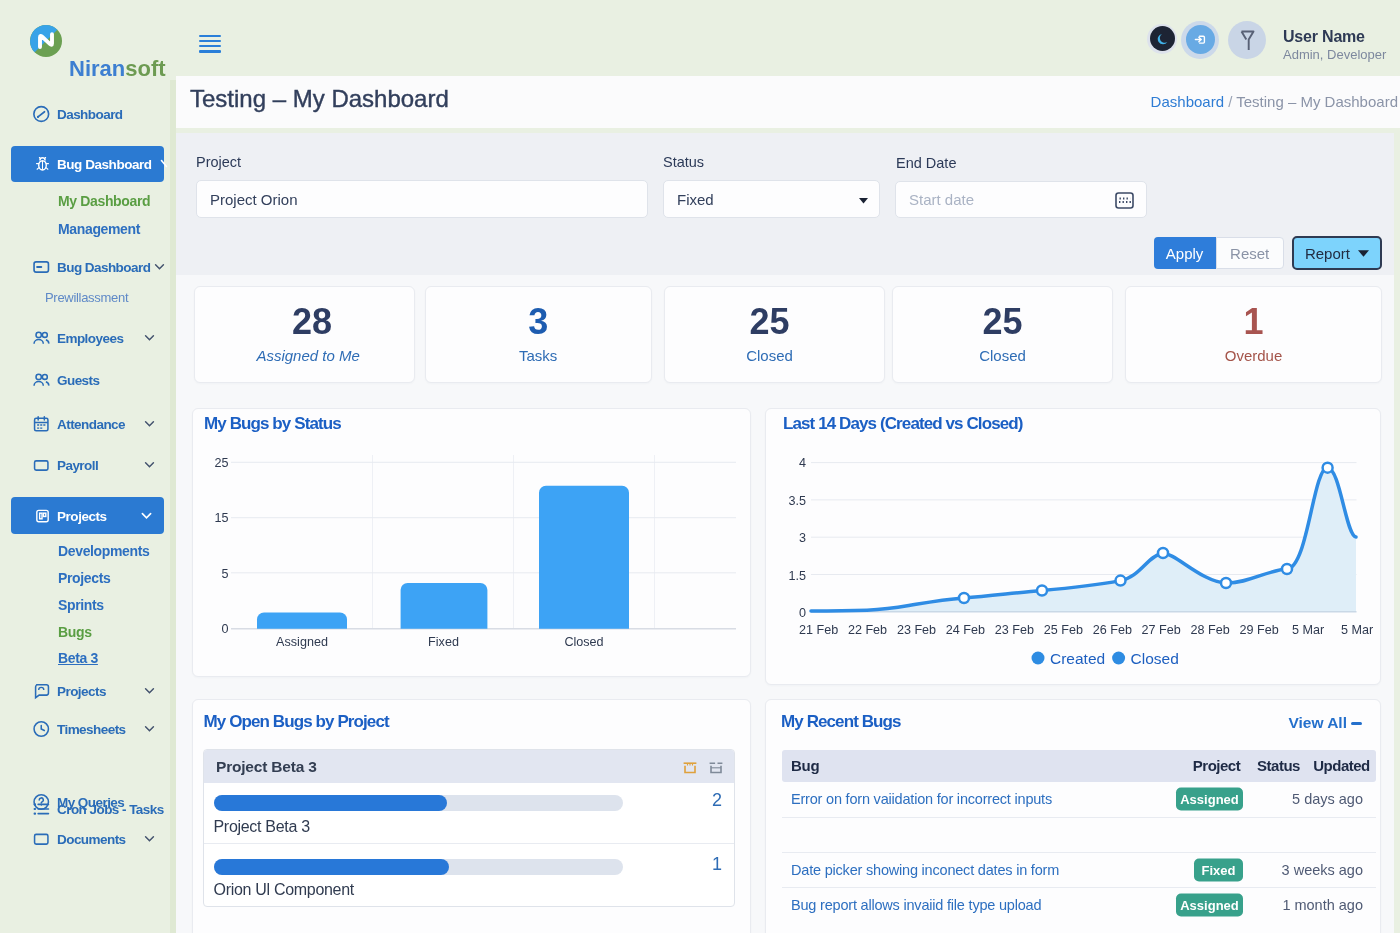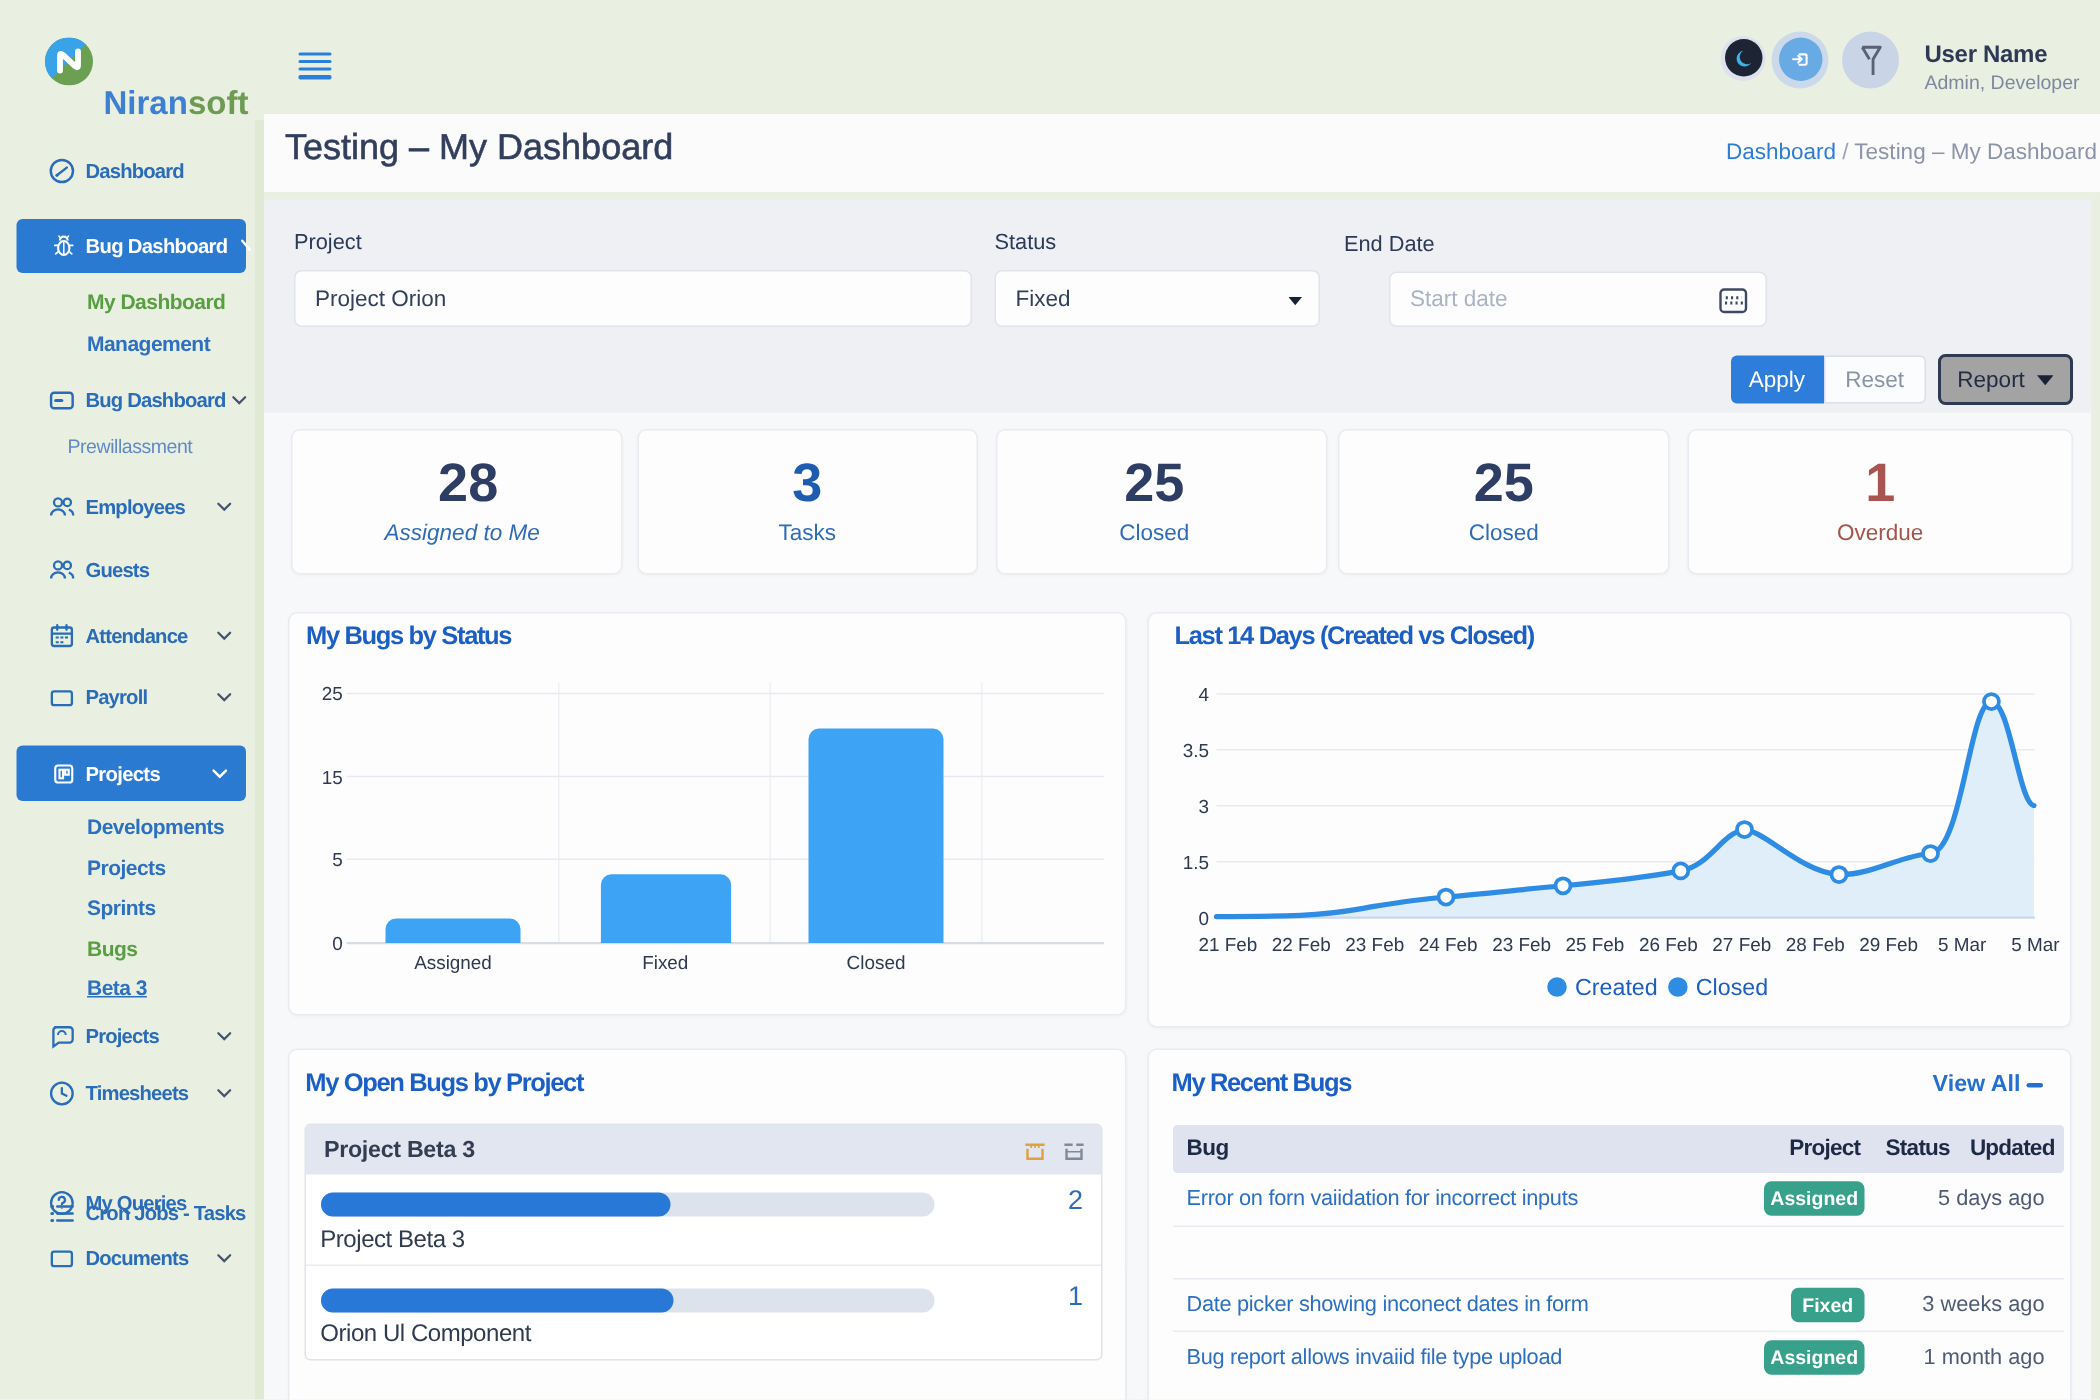--- a/index.html
+++ b/index.html
@@ -247,29 +247,29 @@
 <div id="filter">
   <div class="flabel" style="left:20px; top:21px;">Project</div>
   <div class="finput" style="left:20px; top:47px; width:452px; height:38px;">Project Orion</div>
   <div class="flabel" style="left:487px; top:21px;">Status</div>
   <div class="finput" style="left:487px; top:47px; width:217px; height:38px;">Fixed
     <svg class="abs" style="right:11px; top:17px;" width="9" height="5.5" viewBox="0 0 10 6">
         <path d="M0 0 L10 0 L5 6 Z" fill="#1a2233"></path>
       </svg>
   </div>
   <div class="flabel" style="left:720px; top:22px;">End Date</div>
-  <div class="finput" style="left:719px; top:48px; width:252px; height:37px; color:#aab3c4;margin-left:31px;">Start date
+  <div class="finput" style="left:719px; top:48px; width:252px; height:37px; color:#aab3c4;">Start date
     <svg class="abs" style="right:11px; top:8px;" width="21" height="21" viewBox="0 0 21 21" fill="none" stroke="#3c4a66" stroke-width="1.6">
       <rect x="2" y="3" width="17" height="15" rx="2.5"></rect>
       <path d="M5.5 8.5 h1.4 M9 8.5 h1.4 M12.5 8.5 h1.4 M16 8.5 h0.1 M5 12 h1.4 M8.5 12 h1.4 M12 12 h1.4 M15.5 12 h1.4" stroke-width="1.9"></path>
     </svg>
   </div>
   <div class="btn" style="left:977.6px; top:104px; width:62px; background:#2e7dda; color:#fff; border-radius:4px 0 0 4px;">Apply</div>
   <div class="btn" style="left:1039.7px; top:104px; width:68px; background:#fbfcfd; color:#8a93a6; border:1px solid #d9dee8; border-radius:0 4px 4px 0;">Reset</div>
-  <div class="btn" style="left:1116px; top:103px; width:90px; height:34px; background:#a3a3a3; color:#222c42; border:2px solid #2e3a52; border-radius:5px; font-weight:400;">Report&nbsp;
+  <div class="btn" style="left:1116px; top:103px; width:90px; height:34px; background:#7dd3fc; color:#222c42; border:2px solid #2e3a52; border-radius:5px; font-weight:400;">Report&nbsp;
     <svg width="11" height="7" viewBox="0 0 10 6" style="margin-left:4px;">
         <path d="M0 0 L10 0 L5 6 Z" fill="#1a2233"></path>
       </svg>
   </div>
 </div>
 
 <div id="content">
 
   <div class="card" style="left:17.6px; top:11px; width:221px; height:97px;">
       <div class="stnum" style="left:8px;">28</div>

